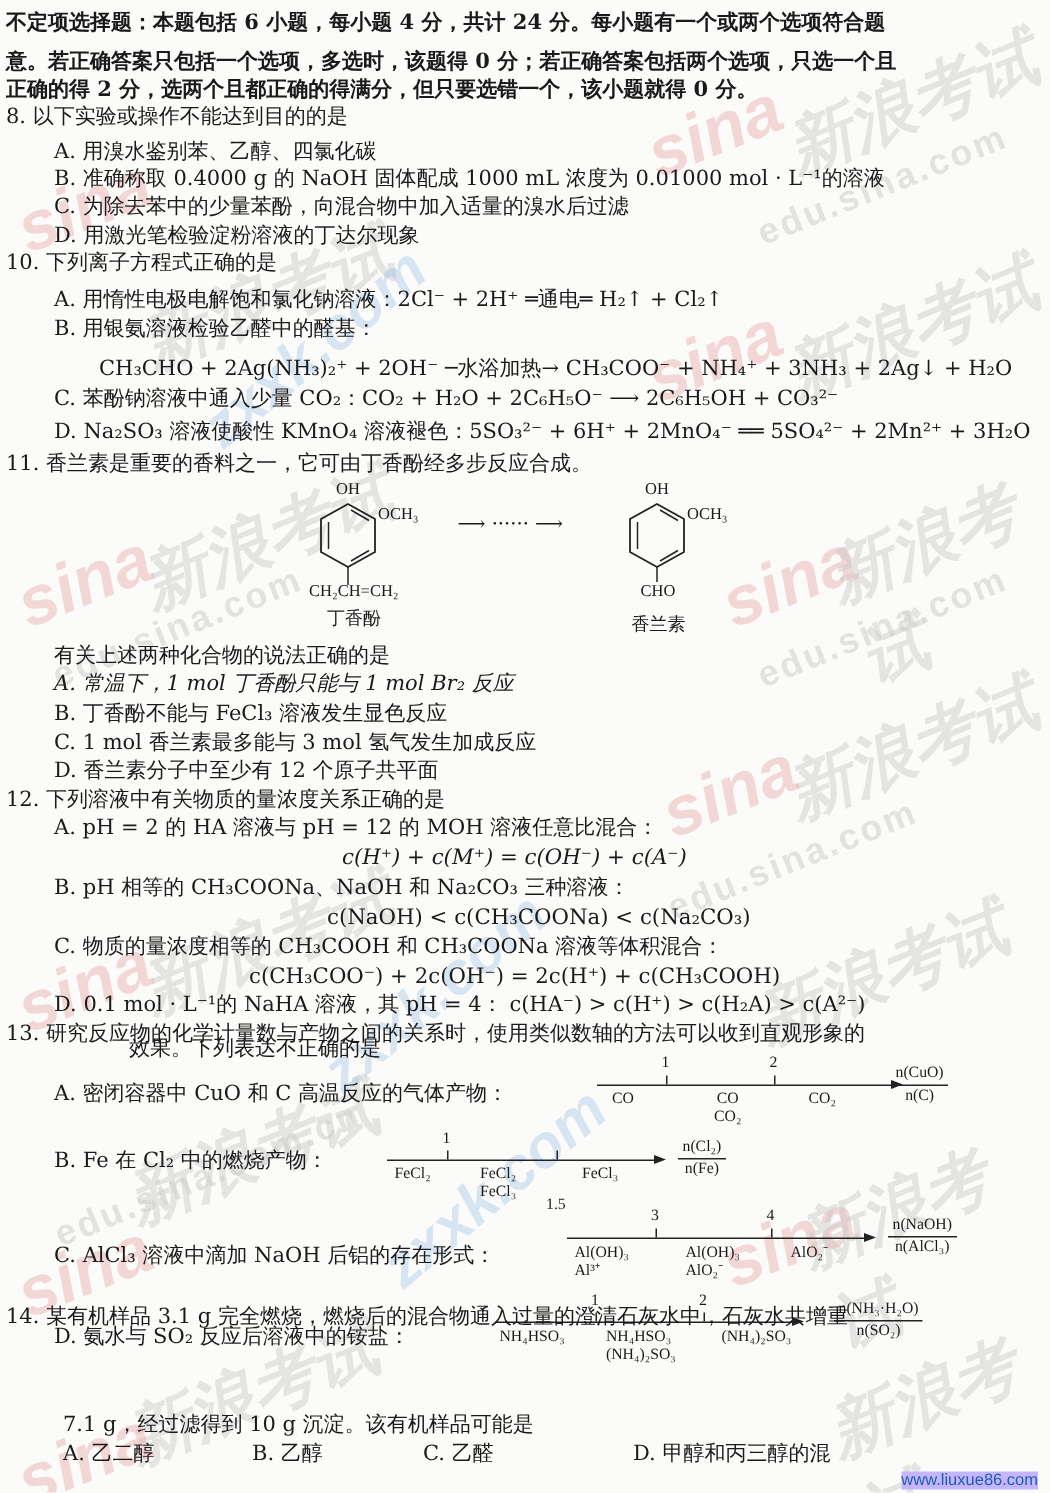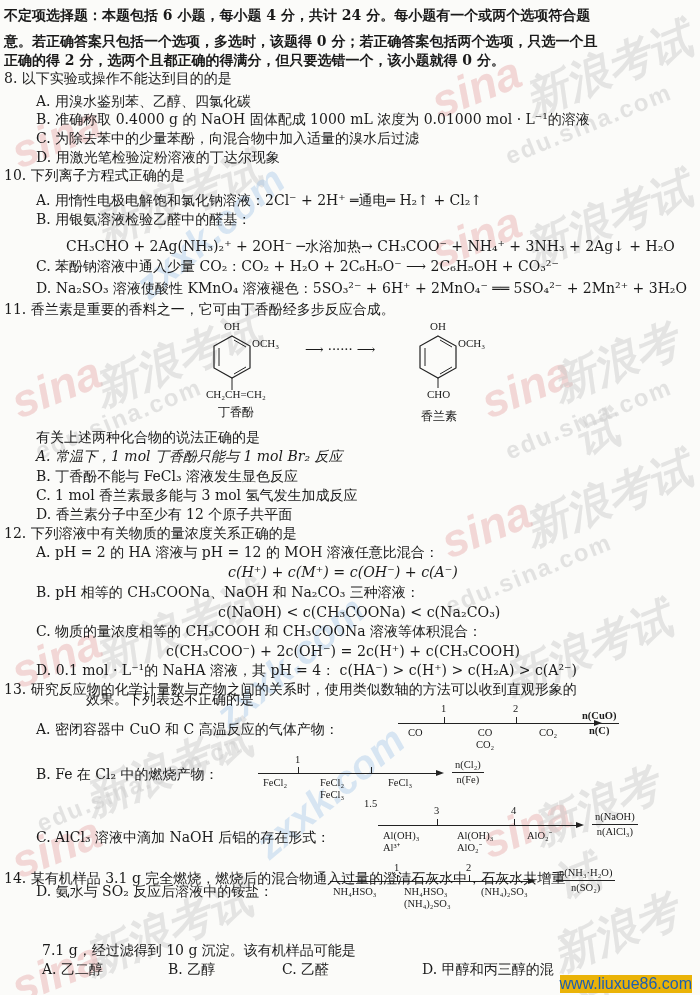--- a/index.html
+++ b/index.html
@@ -26,21 +26,21 @@
   .arrowrow { position: absolute; font-size: 13px; }
 
   .axis { position: absolute; height: 1px; background: #222; }
   .axis::after { content: ""; position: absolute; right: -6px; top: -3px; border-left: 8px solid #222; border-top: 3.5px solid transparent; border-bottom: 3.5px solid transparent; }
   .tick { position: absolute; width: 1px; height: 6px; background: #222; }
   .small { position: absolute; font-size: 10.5px; font-family: "Liberation Serif", serif; white-space: nowrap; line-height: 12px; }
   .frac { position: absolute; font-size: 10.5px; font-family: "Liberation Serif", serif; text-align: center; line-height: 14px; }
   .frac .num { border-bottom: 1px solid #222; padding: 0 3px; }
   .logo { position: absolute; right: 8px; bottom: 2px; text-align: right; }
   .logo .t { font-family: "DejaVu Sans", sans-serif; font-size: 22px; font-weight: bold; color: #222; background: #fff; padding: 0 2px; }
-  .logo .u { font-family: "Liberation Sans", sans-serif; font-size: 16px; color: #1d5fb0; background: #eab308; }
+  .logo .u { font-family: "Liberation Sans", sans-serif; font-size: 11px; color: #1d5fb0; background: #c4b5fd; }
 </style>
 </head>
 <body>
 
 <div class="wm cn" style="left:520px;top:40px;">新浪考试</div>
 <div class="wm sina" style="left:430px;top:60px;">sina</div>
 <div class="wm url" style="left:500px;top:110px;">edu.sina.com</div>
 <div class="wm sina" style="left:10px;top:110px;">sina</div>
 <div class="wm cn" style="left:90px;top:170px;">新浪考试</div>
 <div class="wm sina" style="left:430px;top:210px;">sina</div>
@@ -144,21 +144,21 @@
 <div>
   <div class="axis" style="left:398px;top:723px;width:198px;"></div>
   <div class="tick" style="left:444px;top:717px;"></div>
   <div class="tick" style="left:516px;top:717px;"></div>
   <span class="small" style="left:441px;top:703px;">1</span>
   <span class="small" style="left:513px;top:703px;">2</span>
   <span class="small" style="left:408px;top:727px;white-space:pre;">CO</span>
   <span class="small" style="left:476px;top:727px;white-space:pre;text-align:center;">CO
 CO₂</span>
   <span class="small" style="left:539px;top:727px;white-space:pre;">CO₂</span>
-  <div class="frac" style="left:579px;top:709px;font-weight:bold;">
+  <div class="frac" style="left:594px;top:709px;">
     <div class="num">n(CuO)</div>
     <div>n(C)</div>
   </div>
 </div>
 
 <div class="line l2" style="top:765px;">B. Fe 在 Cl₂ 中的燃烧产物：</div>
 <div>
   <div class="axis" style="left:258px;top:773px;width:180px;"></div>
   <div class="tick" style="left:298px;top:767px;"></div>
   <div class="tick" style="left:371px;top:767px;"></div>

